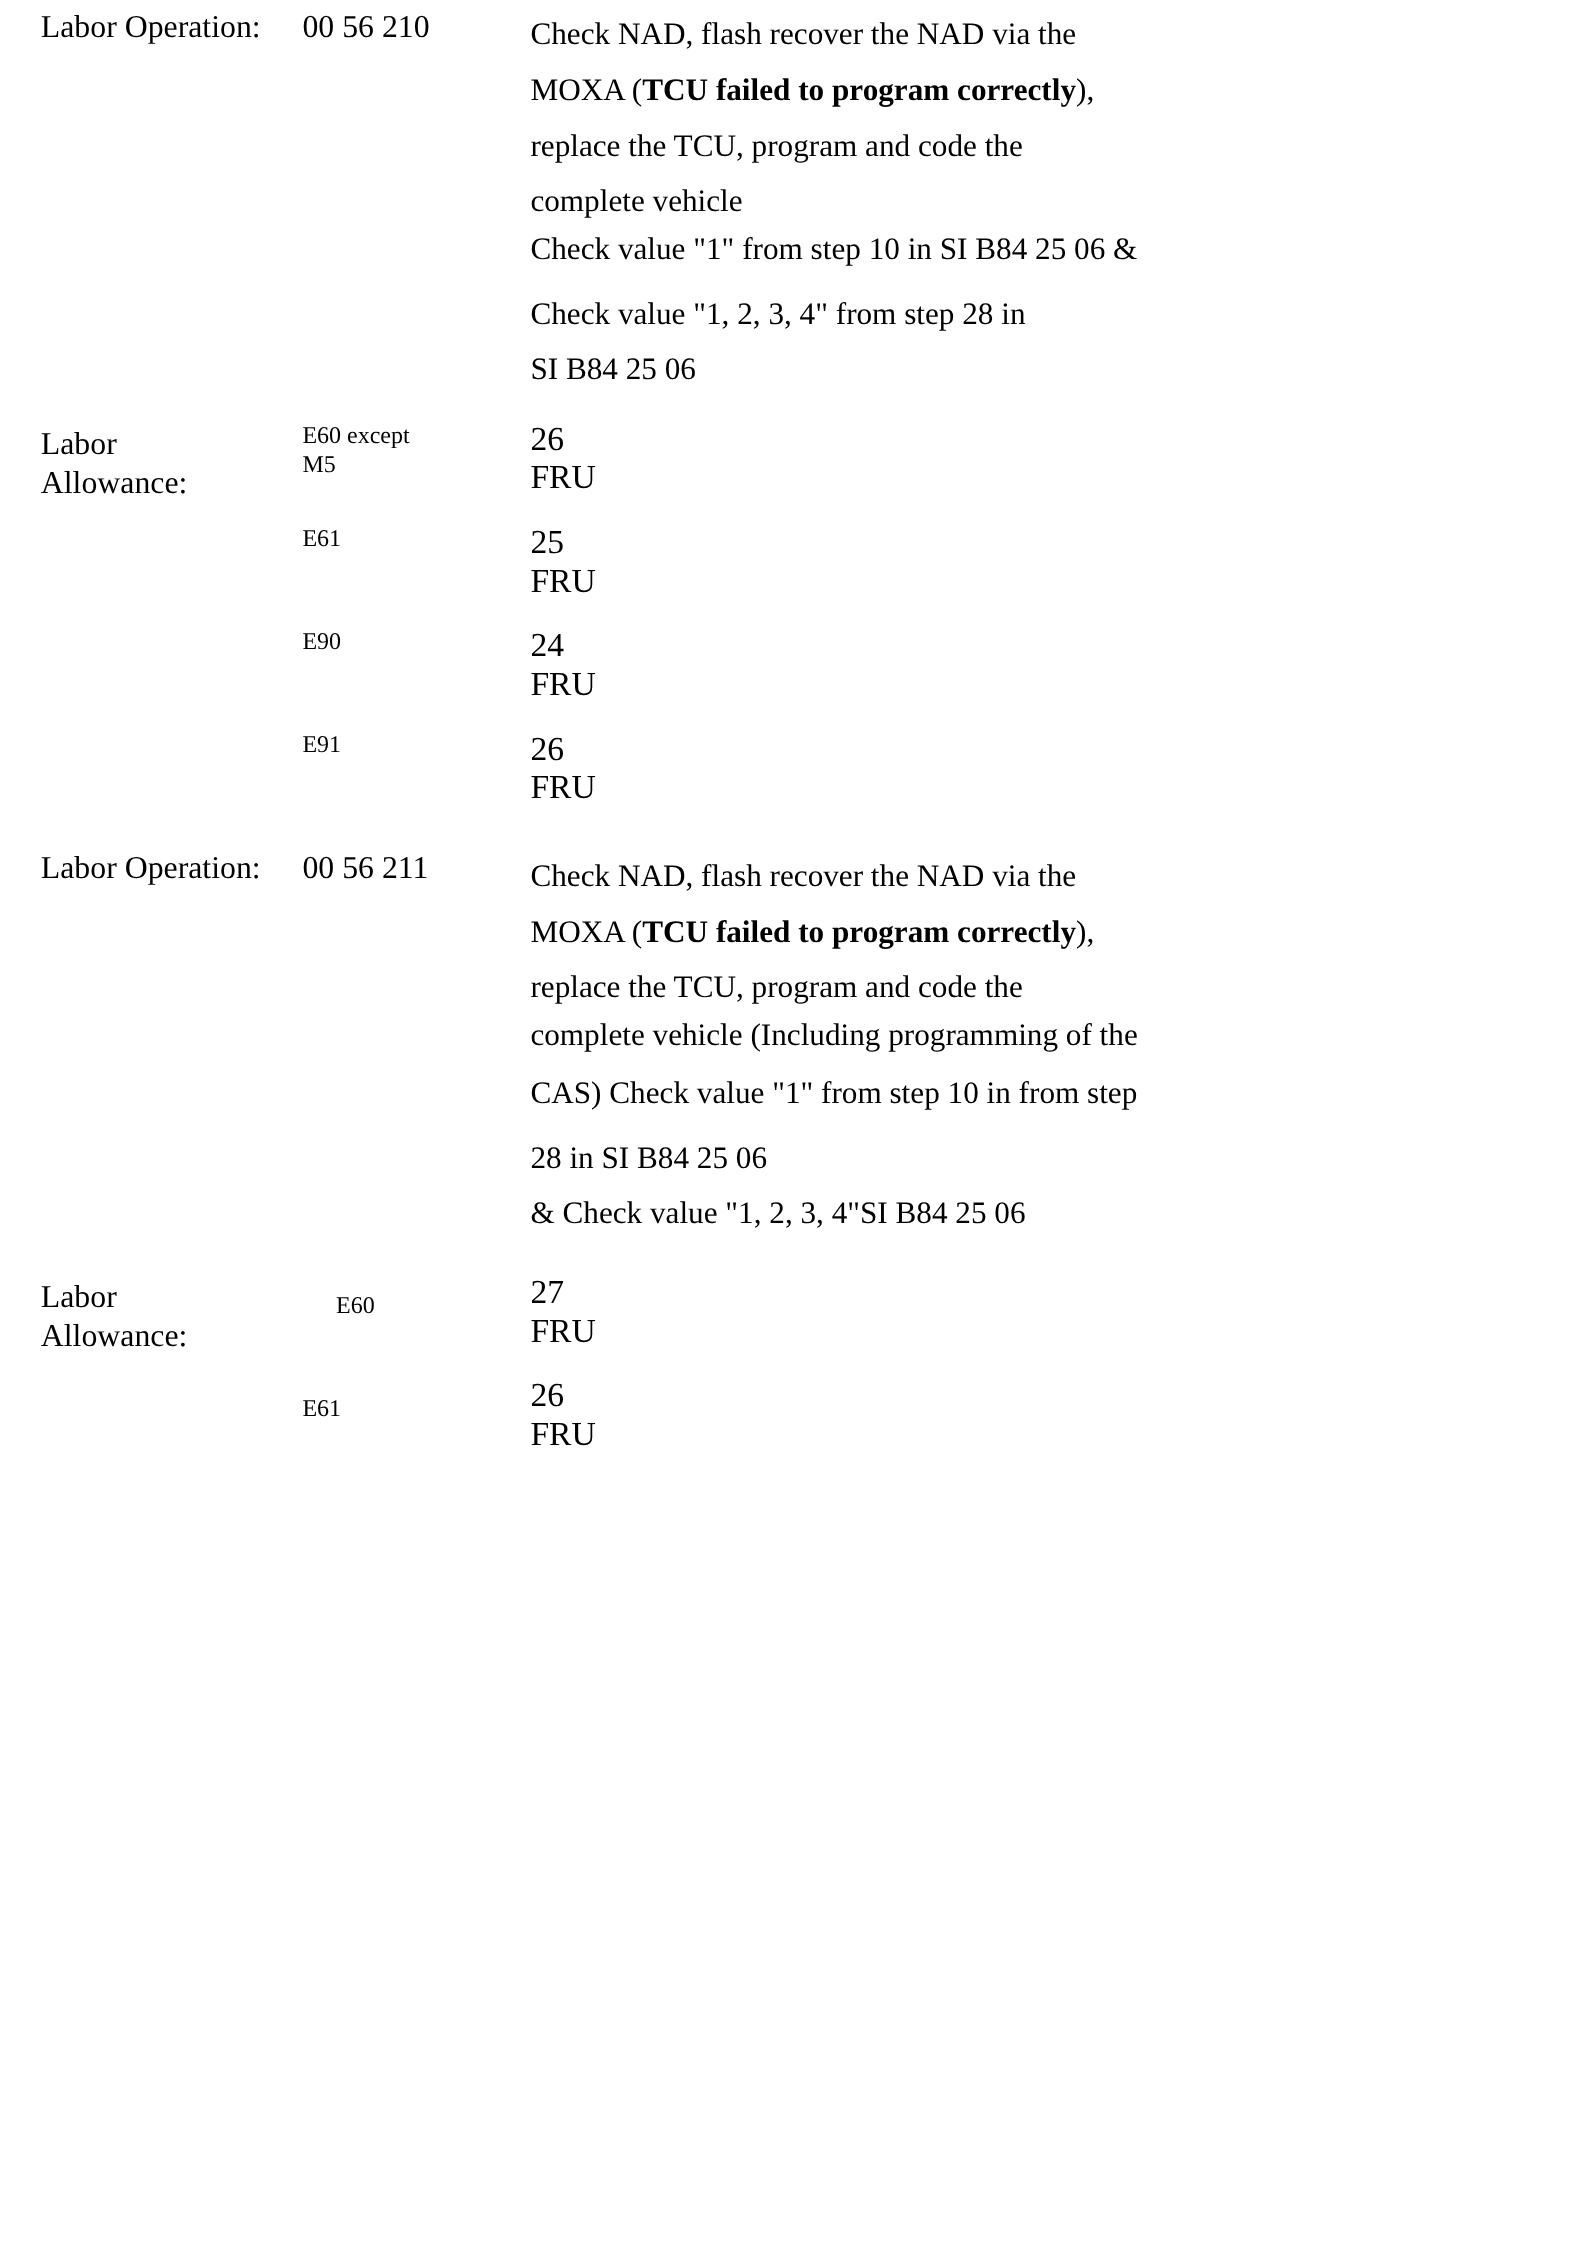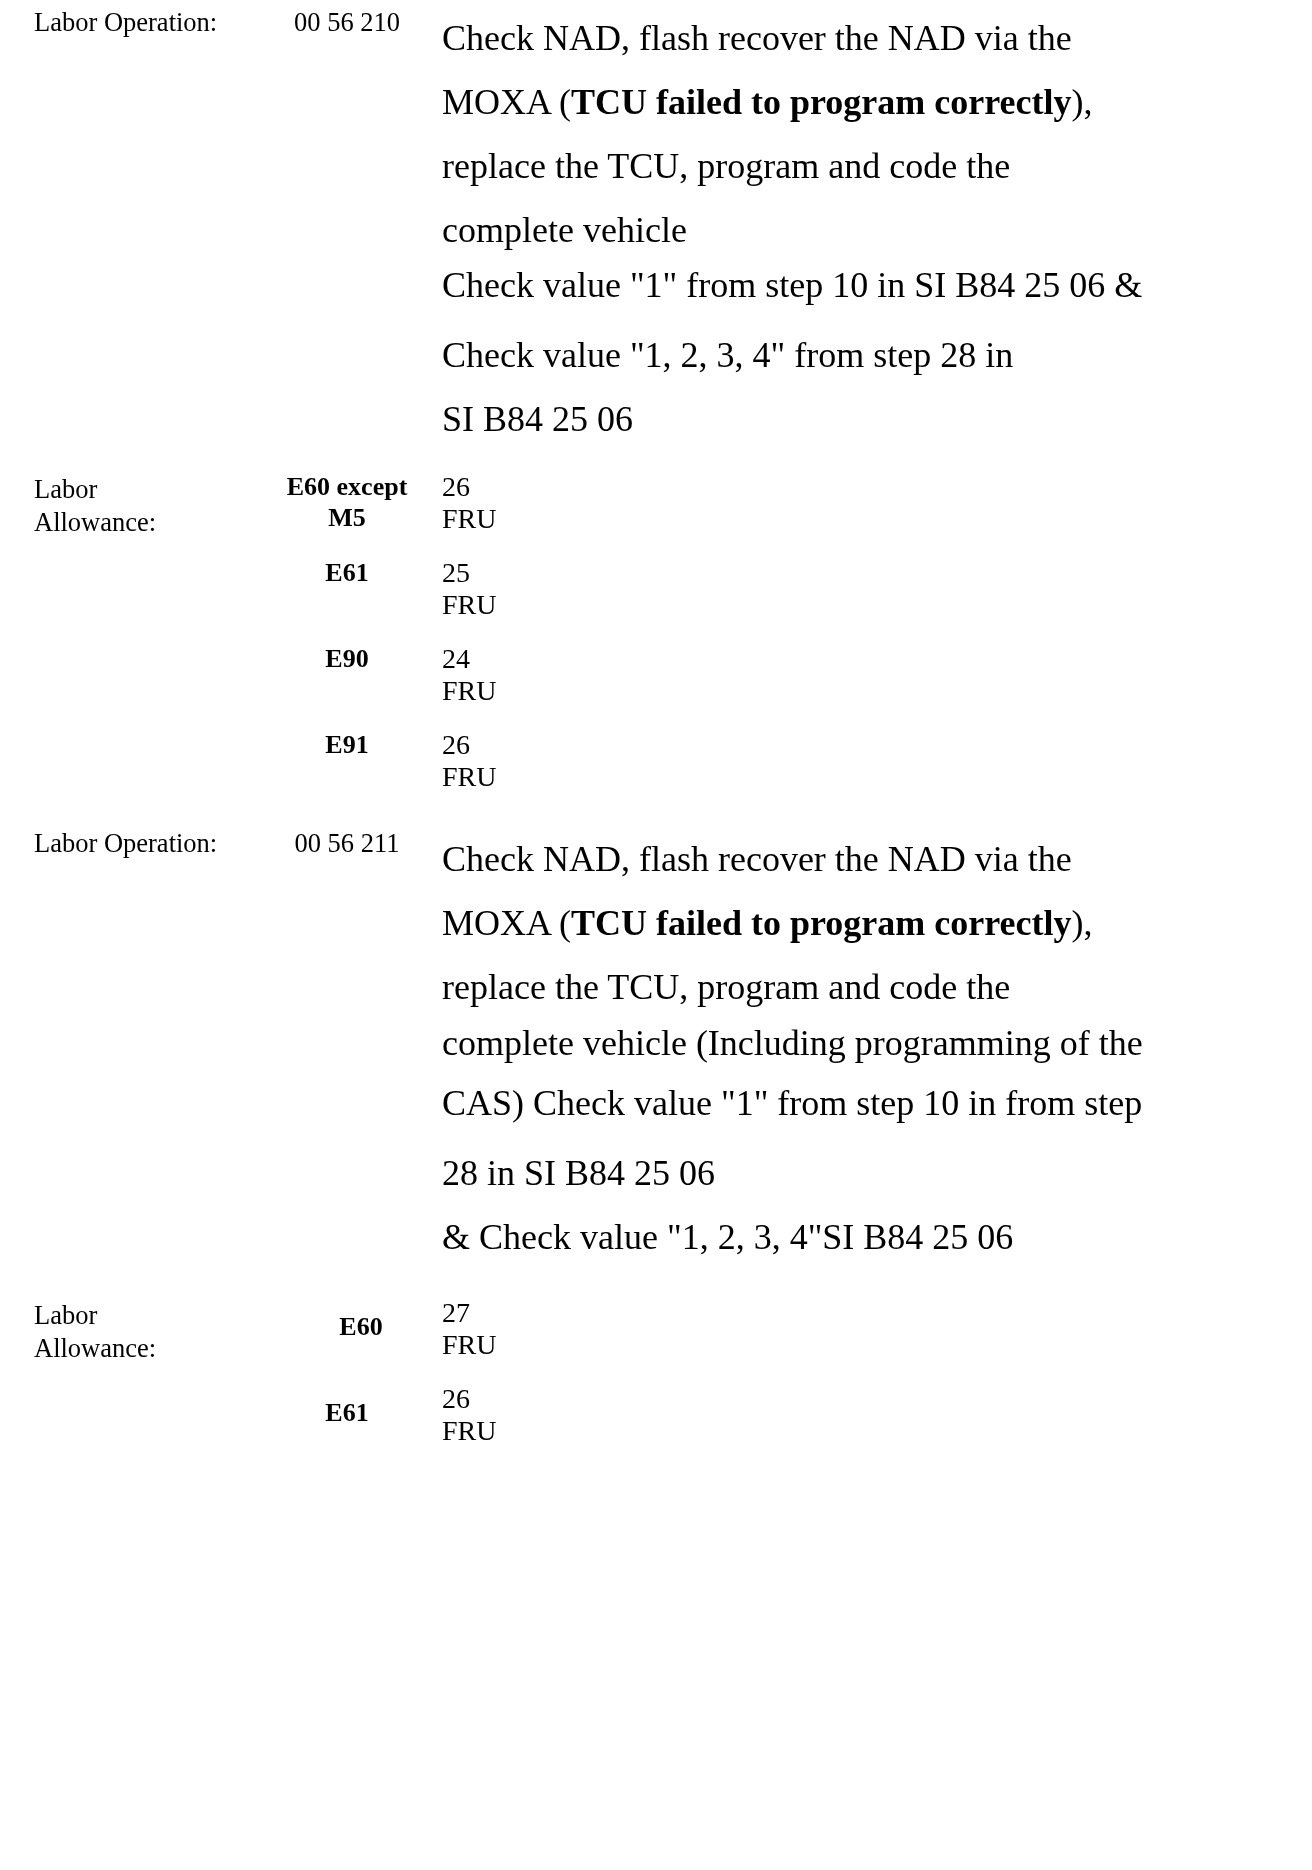--- a/index.html
+++ b/index.html
@@ -26,35 +26,35 @@
   table.block {
     border-collapse: collapse;
     width: 100%;
     table-layout: fixed;
   }
   table.block td {
     vertical-align: top;
     padding: 0;
   }
   .col-label { width: 218px; }
-  .col-code  { width: 190px; text-align: center; }
+  .col-code  { width: 190px; }
   .col-qty   { width: 110px; }
   .col-desc  { width: auto; }
 
   .label-text {
     font-size: 26.5px;
     line-height: 1.28;
     white-space: pre-line;
   }
   .code-text {
     font-size: 26.5px;
     line-height: 1.28;
   }
   .desc {
-    font-size: 36px;
+    font-size: 26px;
     line-height: 1.0;
   }
   .desc p {
     margin: 0 0 0 0;
     line-height: 1.78;
   }
   .desc p.tight {
     line-height: 1.3;
     margin-bottom: 14px;
   }
@@ -74,24 +74,23 @@
   .allow-row td {
     height: 86px;
   }
   .allow-label {
     font-size: 26.5px;
     line-height: 1.22;
     white-space: pre-line;
     padding-top: 2px;
   }
   .allow-model {
-    font-size: 26px;
+    font-size: 20px;
     line-height: 1.2;
     white-space: pre-line;
-    font-weight: bold;
   }
   .allow-qty {
     font-size: 28px;
     line-height: 1.12;
     white-space: pre-line;
   }
   .spacer-12 { height: 12px; }
   .spacer-20 { height: 20px; }
   .spacer-28 { height: 28px; }
 </style>

